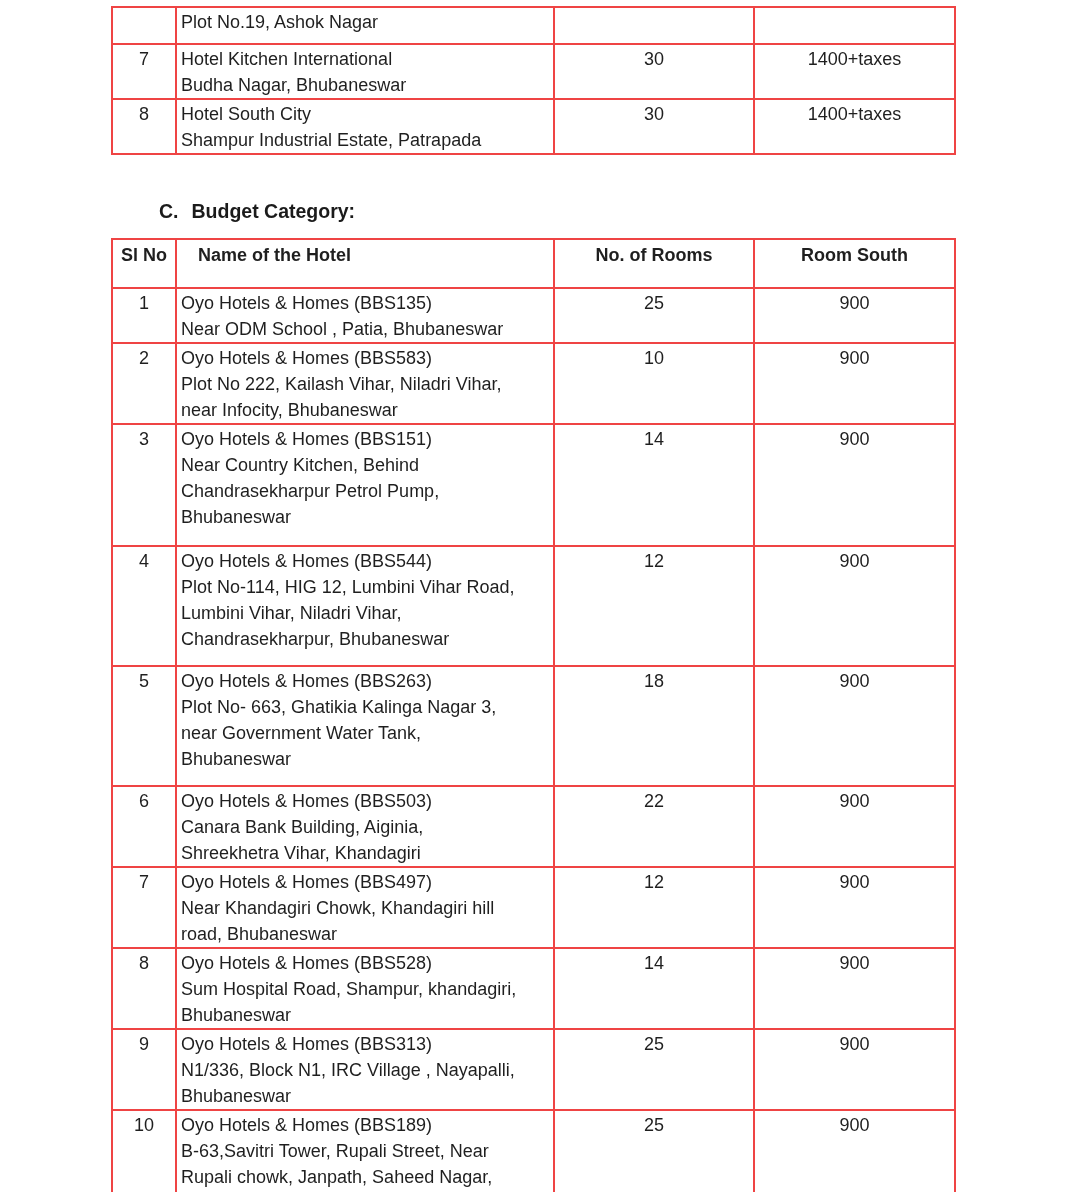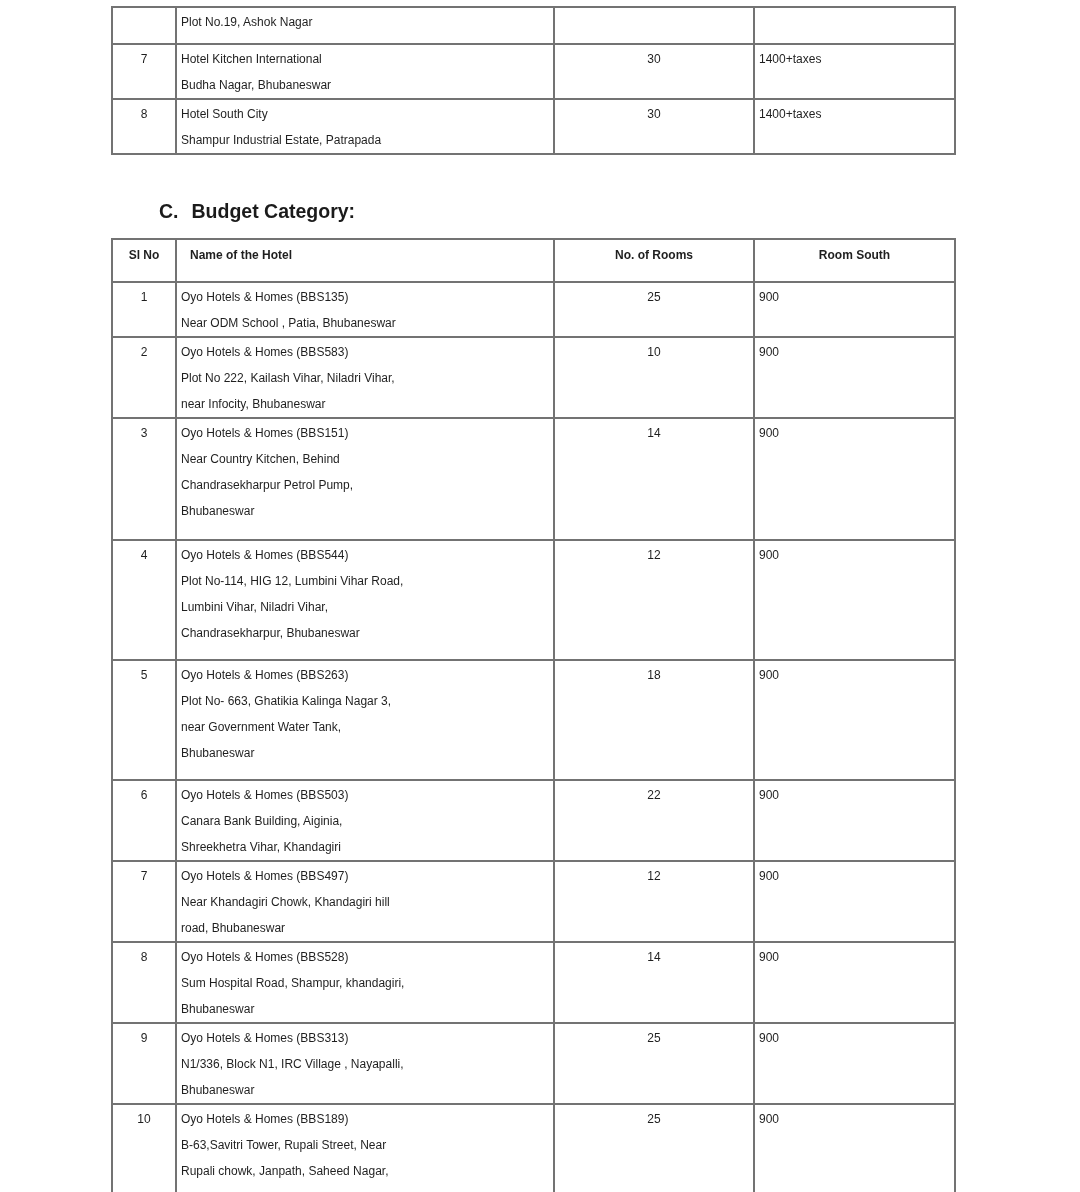--- a/index.html
+++ b/index.html
@@ -13,45 +13,45 @@
   }
   .page { position: relative; width: 1080px; height: 1192px; background: #ffffff; }
 
   table.doc-table {
     border-collapse: collapse;
     table-layout: fixed;
     position: absolute;
     background: #ffffff;
   }
   .doc-table td, .doc-table th {
-    border: 2px solid #737373;
+    border: 2px solid #ef4444;
     vertical-align: top;
-    font-size: 12px;
+    font-size: 18px;
     line-height: 26px;
     padding: 1px 4px 0 4px;
     overflow: hidden;
   }
   .col-sl    { width: 64px; }
   .col-name  { width: 378px; }
   .col-rooms { width: 200px; }
   .col-rent  { width: 201px; }
 
   .cell-sl    { text-align: center; }
   .cell-name  { text-align: left; padding-left: 13px; white-space: pre-line; }
   .cell-rooms { text-align: center; }
-  .cell-rent  { text-align: left; border-radius: 14px; }
+  .cell-rent  { text-align: center; border-radius: 14px; }
 
   .bold { font-weight: bold; }
 
   .doc-table th {
     font-weight: bold;
     text-align: center;
     padding-top: 2px;
   }
-  .doc-table th.cell-name { text-align: left; padding-left: 13px; border-radius: 14px; }
+  .doc-table th.cell-name { text-align: left; padding-left: 21px; border-radius: 14px; }
 
   .sl-offset { padding-top: 27px; }
 
   #top-table { left: 111px; top: 6px; width: 844px; }
   #budget-table { left: 111px; top: 238px; width: 844px; }
 
   .section-heading {
     position: absolute;
     left: 159px; top: 199px;
     display: flex;
@@ -104,21 +104,21 @@
   </div>
 
   <table class="doc-table" id="budget-table">
     <colgroup>
       <col class="col-sl">
         <col class="col-name">
         <col class="col-rooms">
         <col class="col-rent">
     </colgroup>
     <tbody>
-      <tr style="height:43px">
+      <tr style="height:49px">
         <th class="cell-sl">Sl No</th>
         <th class="cell-name">Name of the Hotel</th>
         <th>No. of Rooms</th>
         <th>Room South</th>
       </tr>
       <tr style="height:54px">
         <td class="cell-sl">1</td>
         <td class="cell-name">Oyo Hotels &amp; Homes (BBS135)
 Near ODM School , Patia, Bhubaneswar</td>
         <td class="cell-rooms">25</td>

